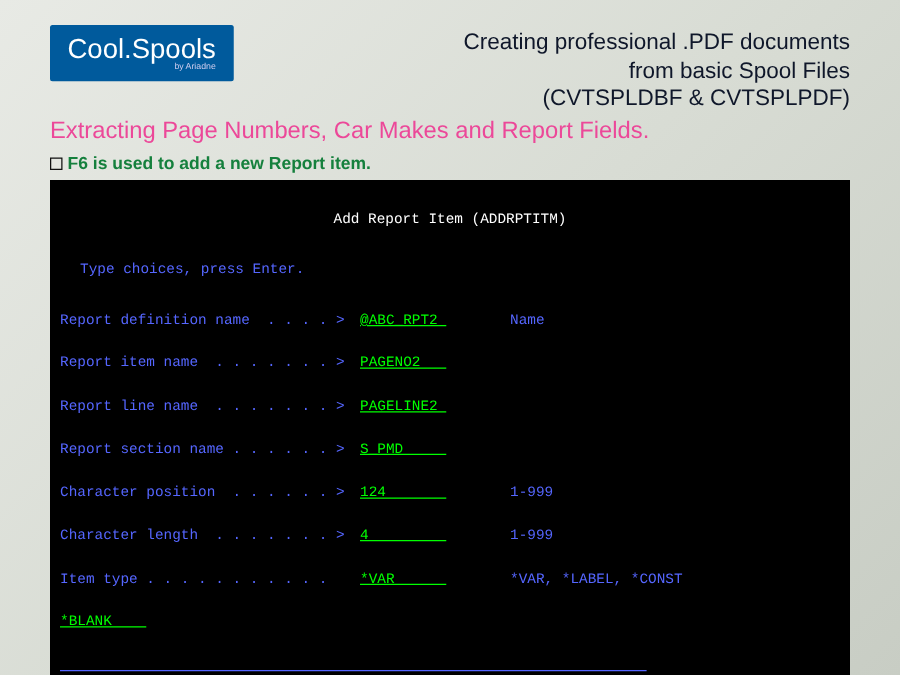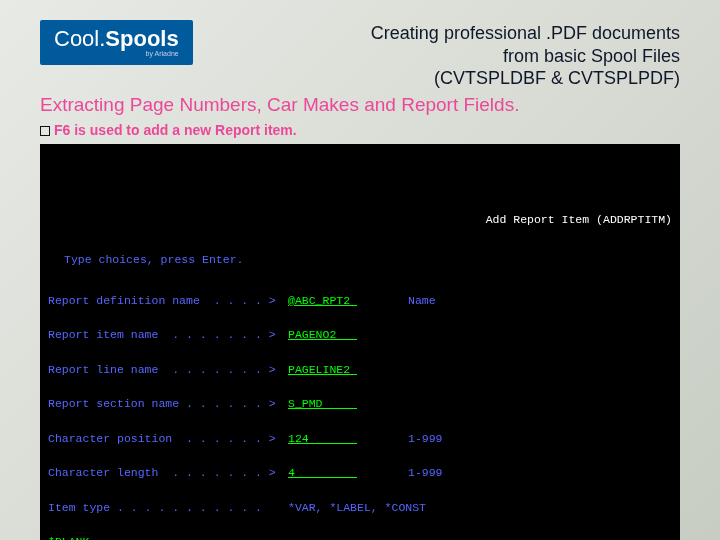--- a/index.html
+++ b/index.html
@@ -16,40 +16,40 @@
     display: inline-block;
     background: #005a9c;
     color: #fff;
     padding: 6px 14px 8px 14px;
     font-size: 22px;
     font-weight: bold;
     border-radius: 2px;
     font-family: Arial, sans-serif;
   }
   .logo .bold { font-weight: 400; }
-  .logo .light { font-weight: 700; }
+  .logo .light { font-weight: 400; }
   .logo-sub { font-size: 7px; display: block; text-align: right; font-weight: normal; margin-top: -2px; color: #cce; }
   .header-block { display: flex; align-items: flex-start; }
   .title-block {
     flex: 1;
     text-align: right;
     font-size: 18px;
     color: #0f172a;
     line-height: 1.25;
     padding-top: 2px;
   }
   .subtitle {
     font-size: 19px;
     color: #ec4899;
     margin-top: 4px;
     margin-bottom: 6px;
   }
   .bullet-line {
     font-size: 14px;
-    color: #ec4899;
+    color: #15803d;
     margin: 4px 0;
     font-weight: bold;
   }
   .bullet-line .box {
     display: inline-block;
     width: 10px;
     height: 10px;
     border: 1.2px solid #111;
     margin-right: 4px;
     vertical-align: -1px;
@@ -57,21 +57,21 @@
   .terminal {
     background: #000;
     color: #00ff00;
     font-family: "Courier New", monospace;
     font-size: 11.5px;
     line-height: 1.5;
     padding: 6px 8px 10px 8px;
     margin: 6px 0 10px 0;
     white-space: pre;
   }
-  .term-title { color: #fff; text-align: right; display: block; margin-bottom: 4px; margin-top: 44px; }
+  .term-title { color: #fff; text-align: center; display: block; margin-bottom: 4px; }
   .term-row { display: flex; }
   .term-label { color: #5566ff; width: 240px; }
   .term-val { color: #00ff00; width: 120px; }
   .term-hint { color: #5566ff; flex: 1; }
   .term-instr { color: #5566ff; margin: 2px 0 6px 16px; }
   .term-sep { color: #5566ff; }
   .underline { text-decoration: underline; }
 </style>
 </head>
 <body>
@@ -96,18 +96,18 @@
 
 <div class="terminal">
 <span class="term-title">Add Report Item (ADDRPTITM)</span>
 <div class="term-instr">Type choices, press Enter.</div>
 <div class="term-row"><span class="term-label">Report definition name  . . . . &gt;</span><span class="term-val underline">@ABC_RPT2 </span><span class="term-hint">Name</span></div>
 <div class="term-row"><span class="term-label">Report item name  . . . . . . . &gt;</span><span class="term-val underline">PAGENO2   </span><span class="term-hint"></span></div>
 <div class="term-row"><span class="term-label">Report line name  . . . . . . . &gt;</span><span class="term-val underline">PAGELINE2 </span><span class="term-hint"></span></div>
 <div class="term-row"><span class="term-label">Report section name . . . . . . &gt;</span><span class="term-val underline">S_PMD     </span><span class="term-hint"></span></div>
 <div class="term-row"><span class="term-label">Character position  . . . . . . &gt;</span><span class="term-val underline">124       </span><span class="term-hint">1-999</span></div>
 <div class="term-row"><span class="term-label">Character length  . . . . . . . &gt;</span><span class="term-val underline">4         </span><span class="term-hint">1-999</span></div>
-<div class="term-row"><span class="term-label">Item type . . . . . . . . . . .  </span><span class="term-hint">*VAR, *LABEL, *CONST</span></div>
+<div class="term-row"><span class="term-label">Item type . . . . . . . . . . .  </span><span class="term-val underline">*VAR      </span><span class="term-hint">*VAR, *LABEL, *CONST</span></div>
 <div class="term-row"><span class="term-val underline">*BLANK    </span><span class="term-hint"></span></div>
 <div class="term-sep underline">                                                                    </div>
 
 
 </div>
 
 </body></html>

